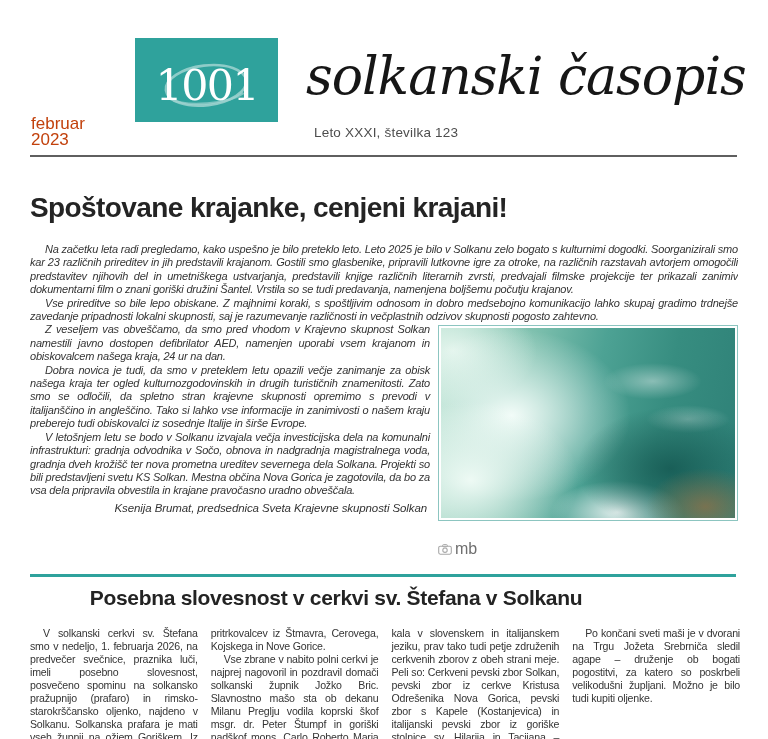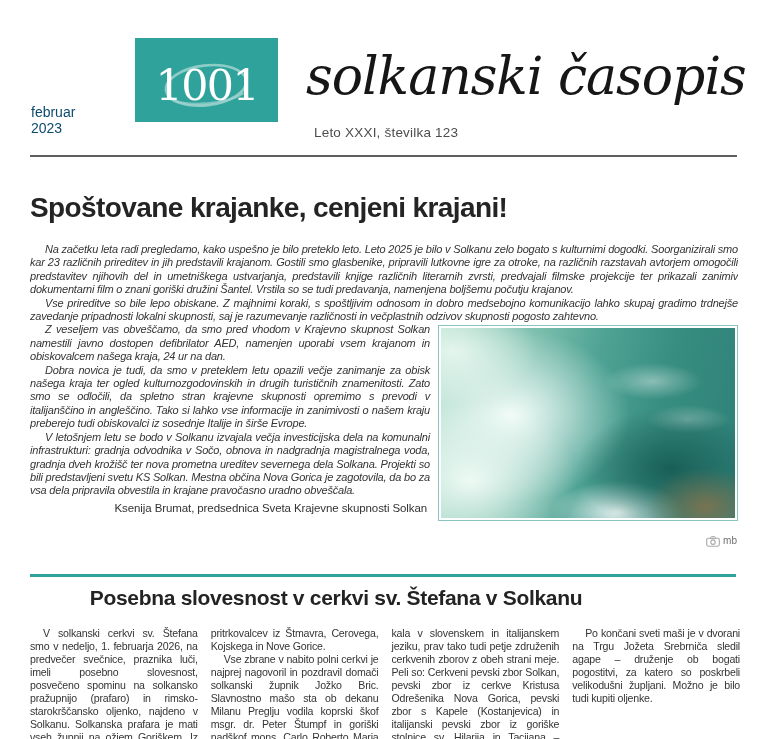--- a/index.html
+++ b/index.html
@@ -3,21 +3,21 @@
 <meta charset="utf-8">
 <style>
   * { margin:0; padding:0; box-sizing:border-box; }
   html,body { background:#ffffff; }
   .page {
     position:relative; width:768px; height:739px; margin:0 auto;
     background:#ffffff; overflow:hidden;
     font-family:"Liberation Sans", sans-serif; color:#343434;
   }
   
-  .date-block{ position:absolute; left:31px; top:104px; font-size:14px; line-height:16px; color:#0c4a6e; }
+  .date-block{ position:absolute; left:31px; top:116px; font-size:17px; line-height:16px; color:#c2410c; }
   .logo-box{ position:absolute; left:135px; top:38px; width:143px; height:84px; background:var(--teal,#2fa29c); }
   .logo-box svg{ display:block; width:100%; height:100%; }
   .masthead-title{
     position:absolute; left:306px; top:46px; width:440px;
     font-family:"DejaVu Serif", serif; font-style:italic; font-weight:400;
     font-size:52px; letter-spacing:-1px; color:#161616; white-space:nowrap;
   }
   .issue-line{ position:absolute; left:314px; top:125px; font-size:13.5px; color:#4d4d4d; letter-spacing:0.2px; }
   .header-rule{ position:absolute; left:30px; top:155px; width:707px; height:2px; background:#5f5f5f; }
 
@@ -41,26 +41,26 @@
       radial-gradient(ellipse 130px 85px at 78% 74%, rgba(18,84,78,0.80), rgba(18,84,78,0) 72%),
       radial-gradient(ellipse 95px 45px at 60% 97%, rgba(255,255,255,0.85), rgba(255,255,255,0) 70%),
       radial-gradient(ellipse 150px 110px at 10% 80%, rgba(242,252,247,0.95), rgba(242,252,247,0) 72%),
       radial-gradient(ellipse 165px 120px at 24% 46%, rgba(248,255,252,0.95), rgba(248,255,252,0) 72%),
       radial-gradient(ellipse 120px 80px at 4% 12%, rgba(232,247,240,0.92), rgba(232,247,240,0) 70%),
       radial-gradient(ellipse 70px 26px at 72% 28%, rgba(255,255,255,0.40), rgba(255,255,255,0) 70%),
       radial-gradient(ellipse 60px 20px at 84% 48%, rgba(255,255,255,0.30), rgba(255,255,255,0) 70%),
       linear-gradient(102deg, #aedcca 0%, #7ec0ae 28%, #4da294 50%, #378d80 72%, #2e8077 100%);
   }
   .photo-credit{
-    display:flex; justify-content:flex-end; align-items:center; gap:3px;
-    margin-top:13px; padding-right:1px; font-size:10px; color:#6f6f6f; letter-spacing:0;
+    display:flex; justify-content:flex-start; align-items:center; gap:3px;
+    margin-top:21px; padding-right:1px; font-size:16px; color:#6f6f6f; letter-spacing:0;
   }
   .signature{
     clear:none; width:397px; margin-top:4px;
-    font-size:11.5px; text-align:right; color:#333333; letter-spacing:-0.1px;
+    font-style:italic; font-size:11.5px; text-align:right; color:#333333; letter-spacing:-0.1px;
   }
 
   
   .teal-rule{ position:absolute; left:30px; top:574px; width:706px; height:3px; background:var(--teal,#2fa29c); }
   .headline2{
     position:absolute; left:0; top:586px; width:672px; text-align:center;
     font-size:21px; font-weight:700; letter-spacing:-0.3px; color:#232323;
   }
   .columns{
     position:absolute; left:30px; top:627px; width:710px; height:115px; overflow:hidden;

